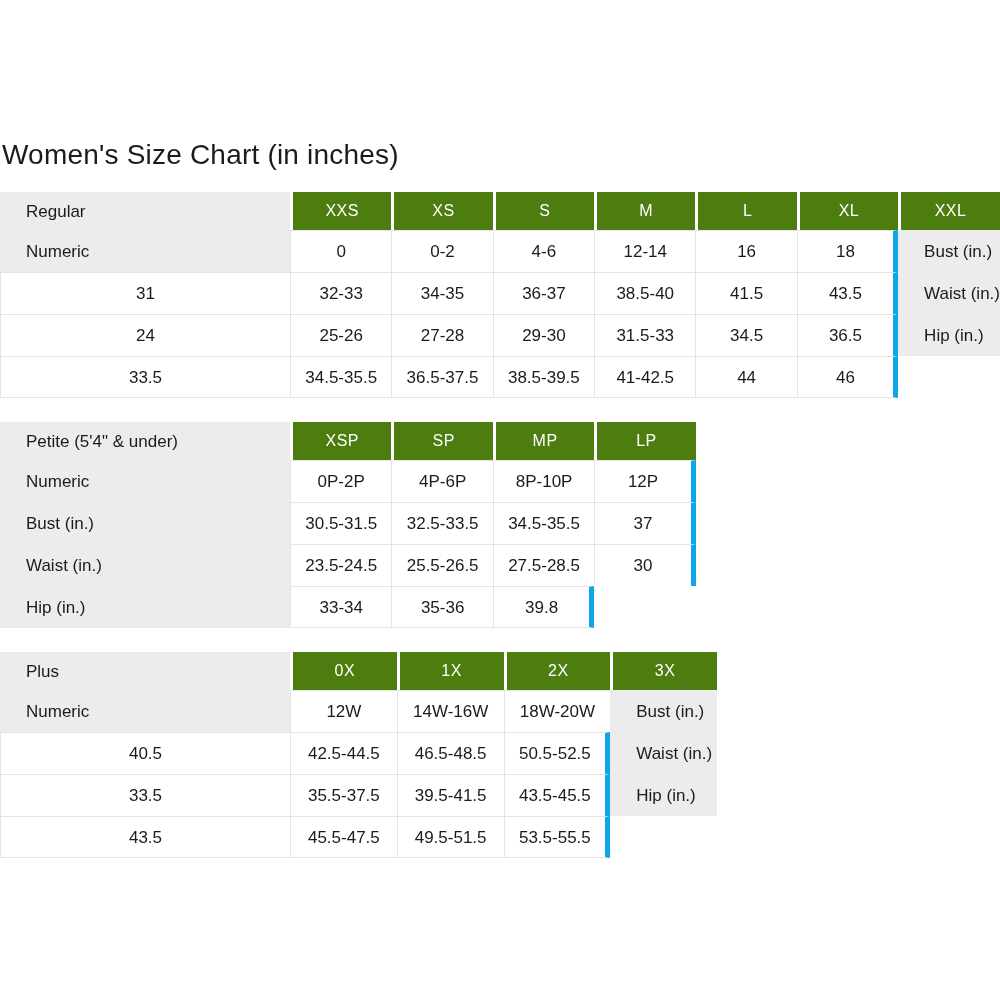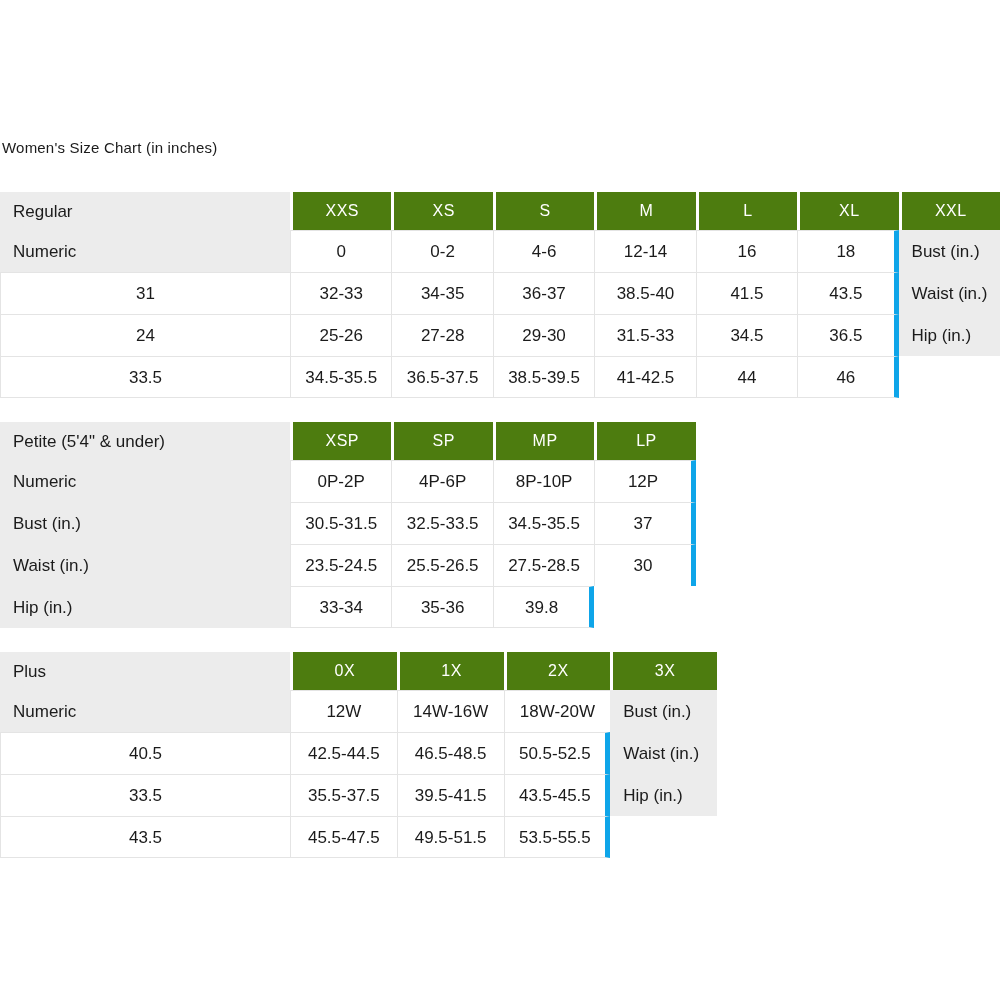--- a/index.html
+++ b/index.html
@@ -14,21 +14,21 @@
     background: #ffffff;
     overflow: hidden;
     font-family: "Liberation Sans", "DejaVu Sans", sans-serif;
     color: #1b1b1b;
   }
   .title {
     position: absolute;
     left: 2px;
     top: 139px;
     margin: 0;
-    font-size: 15px;
+    font-size: 28px;
     font-weight: 400;
     letter-spacing: 0.2px;
     color: #1b1b1b;
   }
   .size-table {
     position: absolute;
     left: 0;
     display: grid;
     grid-template-rows: 38px repeat(4, 42px);
   }
@@ -38,21 +38,21 @@
   .cell {
     box-sizing: border-box;
     display: flex;
     align-items: center;
     font-size: 17px;
     line-height: 1;
     white-space: nowrap;
   }
   .corner, .rlabel {
     background: #ececec;
-    padding-left: 13px;
+    padding-left: 26px;
     justify-content: flex-start;
     color: #1b1b1b;
   }
   .head {
     background: #4d7c0f;
     color: #ffffff;
     justify-content: center;
     border-left: 3px solid #ffffff;
     font-size: 16px;
     letter-spacing: 0.5px;

